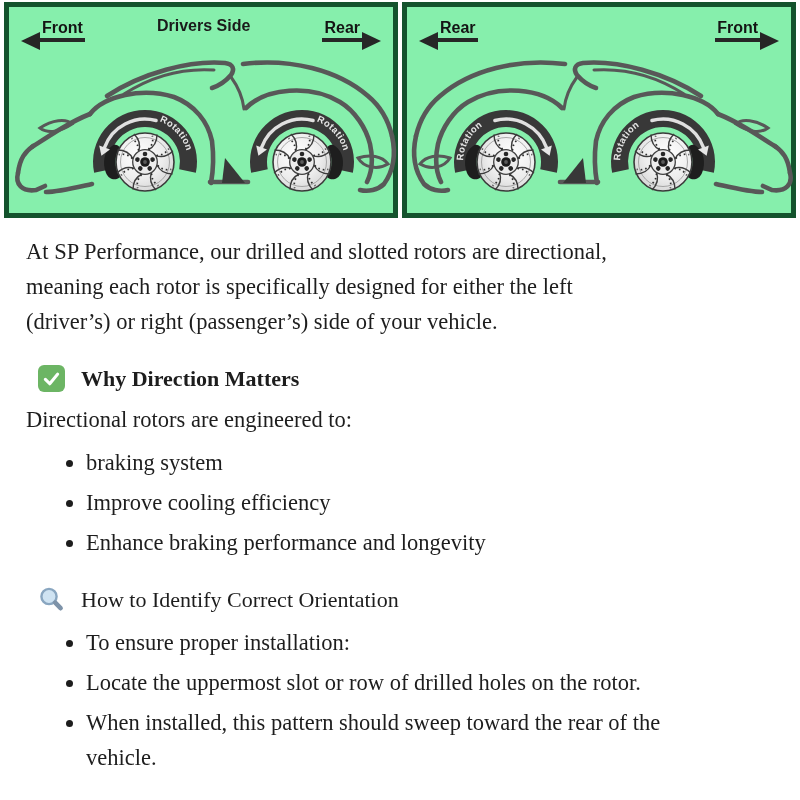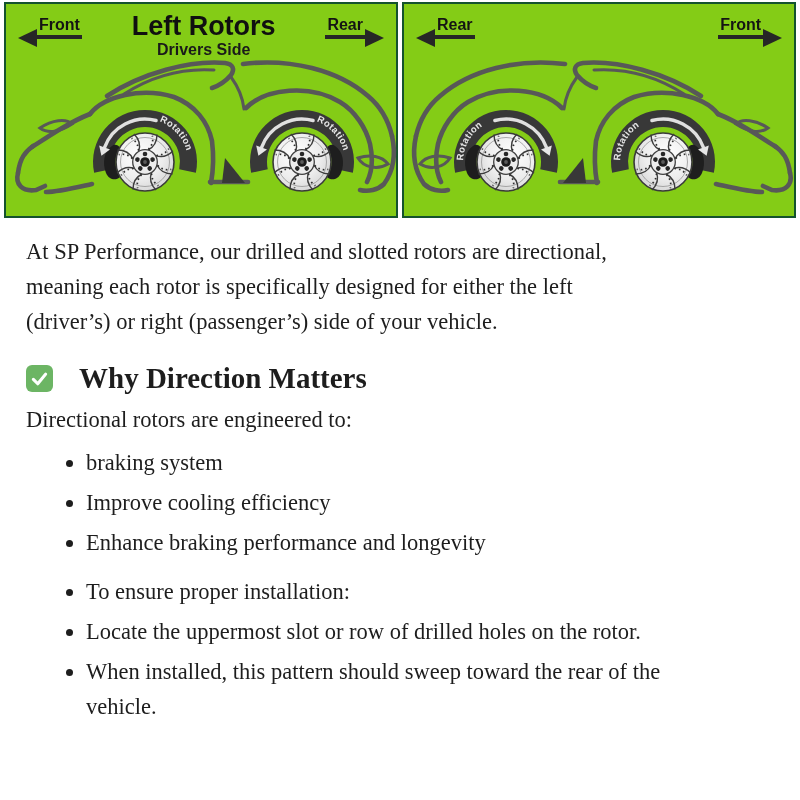--- a/index.html
+++ b/index.html
@@ -4,21 +4,21 @@
 <style>
   html,body { margin:0; padding:0; }
   body {
     width:800px; height:800px; background:#ffffff;
     font-family:"Liberation Serif", serif; color:#1d1d1d;
     overflow:hidden;
   }
 
   
   .diagram { position:relative; height:216px; margin:2px 4px 0 4px; display:flex; gap:4px; }
-  .panel { flex:1; border:2px solid #14532d; background:#84cc16; box-sizing:border-box; }
+  .panel { flex:1; border:5px solid #14532d; background:#86efac; box-sizing:border-box; }
   .panel-header { display:flex; justify-content:space-between; align-items:flex-start; padding:9px 12px 0 12px; }
   .panel-titles { text-align:center; font-family:"Liberation Sans", sans-serif; margin-top:0; }
   .panel-title { font-weight:700; font-size:27px; line-height:1.0; color:#101010; letter-spacing:0; }
   .panel-subtitle { font-weight:700; font-size:16px; color:#1a1a1a; margin-top:1px; }
   .dir { display:flex; align-items:flex-end; margin-top:4px; }
   .dir-text {
     font-family:"Liberation Sans", sans-serif; font-weight:700; font-size:16px; color:#141414;
     border-bottom:4px solid #262626; padding:0 2px 1px 2px; line-height:1.05;
   }
   .arrow-left  { width:0; height:0; border-top:9px solid transparent; border-bottom:9px solid transparent;
@@ -30,21 +30,21 @@
   .sketch-thin { stroke:#585858; stroke-width:3; fill:none; stroke-linecap:round; }
   .rot-tail { stroke:#e0e0e0; stroke-width:3.4; fill:none; stroke-linecap:round; }
   .rot-arr { fill:#e6e6e6; }
   .rot-text { font-family:"Liberation Sans", sans-serif; font-weight:700; font-size:9.5px;
               fill:#e6e6e6; letter-spacing:0.4px; }
 
   
   .article { padding:6px 26px 0 26px; font-size:22.5px; line-height:35px; }
   .intro { margin:10px 0 6px 0; }
   .lines div { white-space:nowrap; }
-  .sec-head { display:flex; align-items:center; gap:26px; font-size:29px; margin:22px 0 6px 0; }
+  .sec-head { display:flex; align-items:center; gap:16px; font-size:22px; margin:22px 0 6px 12px; }
   .sec-head .t-bold { font-weight:700; }
   .sec-head .t-reg { font-weight:400; }
   .icon-check { width:27px; height:27px; background:#6cb564; border-radius:6px; flex:0 0 auto;
                 display:flex; align-items:center; justify-content:center; }
   .icon-mag { width:27px; height:27px; flex:0 0 auto; }
   ul { margin:8px 0 14px 0; padding-left:60px; }
   li { margin:5px 0; }
   li::marker { color:#1d1d1d; }
 </style>
 </head>
@@ -52,21 +52,20 @@
 
 <div class="diagram">
 
   <div class="panel">
     <div class="panel-header">
       <div class="dir">
         <span class="arrow-left"></span>
         <span class="dir-text">Front</span>
       </div>
       <div class="panel-titles">
-        <div class="panel-title">Left Rotors</div>
         <div class="panel-subtitle">Drivers Side</div>
       </div>
       <div class="dir">
         <span class="dir-text">Rear</span>
         <span class="arrow-right"></span>
       </div>
     </div>
   </div>
 
   <div class="panel">
@@ -218,20 +217,29 @@
         <div>braking system</div>
       </li>
     <li class="lines">
         <div>Improve cooling efficiency</div>
       </li>
     <li class="lines">
         <div>Enhance braking performance and longevity</div>
       </li>
   </ul>
 
+  <div class="sec-head">
+    <span class="icon-mag">
+      <svg width="27" height="27" viewBox="0 0 27 27">
+        <circle cx="11" cy="10.5" r="7.6" fill="#cfe3f2" stroke="#89a6c0" stroke-width="2.4"></circle>
+        <line x1="17.2" y1="16.7" x2="22.6" y2="22.2" stroke="#7e93a9" stroke-width="4.6" stroke-linecap="round"></line>
+      </svg>
+    </span>
+    <span class="t-reg">How to Identify Correct Orientation</span>
+  </div>
 
   <ul>
     <li class="lines">
         <div>To ensure proper installation:</div>
       </li>
     <li class="lines">
         <div>Locate the uppermost slot or row of drilled holes on the rotor.</div>
       </li>
     <li class="lines">
         <div>When installed, this pattern should sweep toward the rear of the</div>

